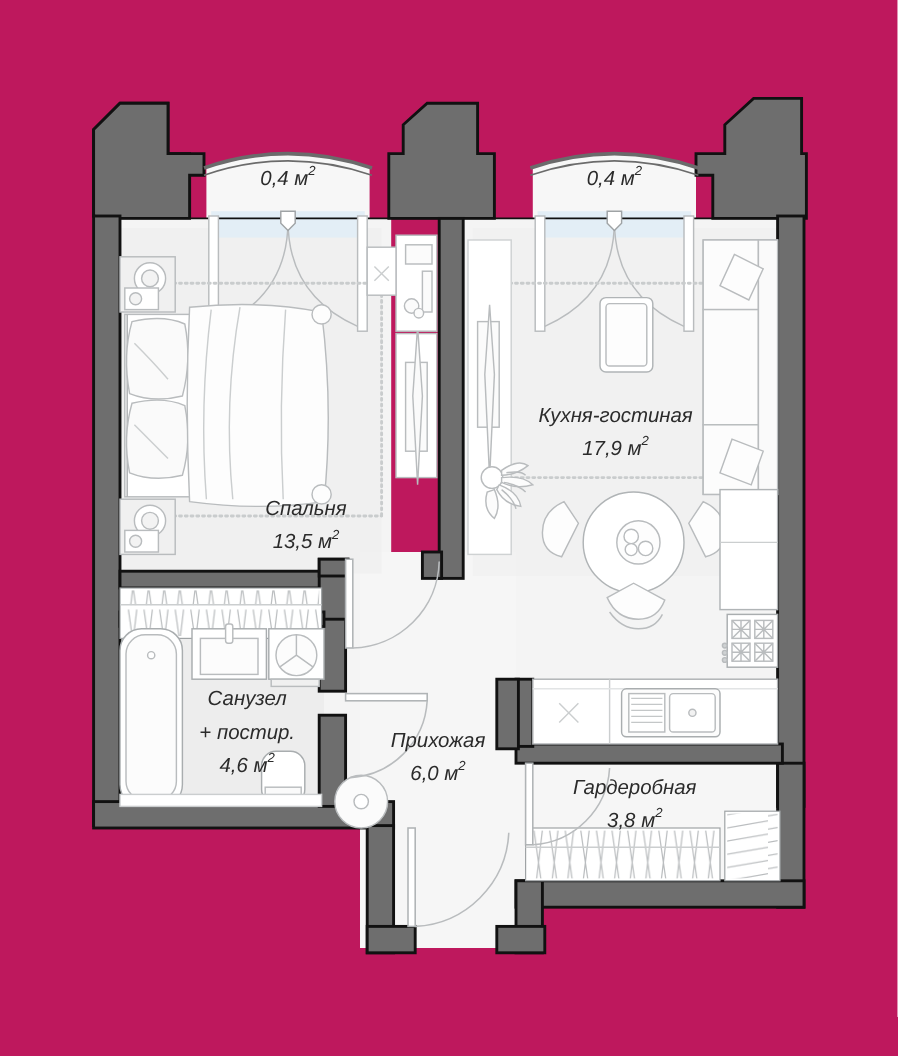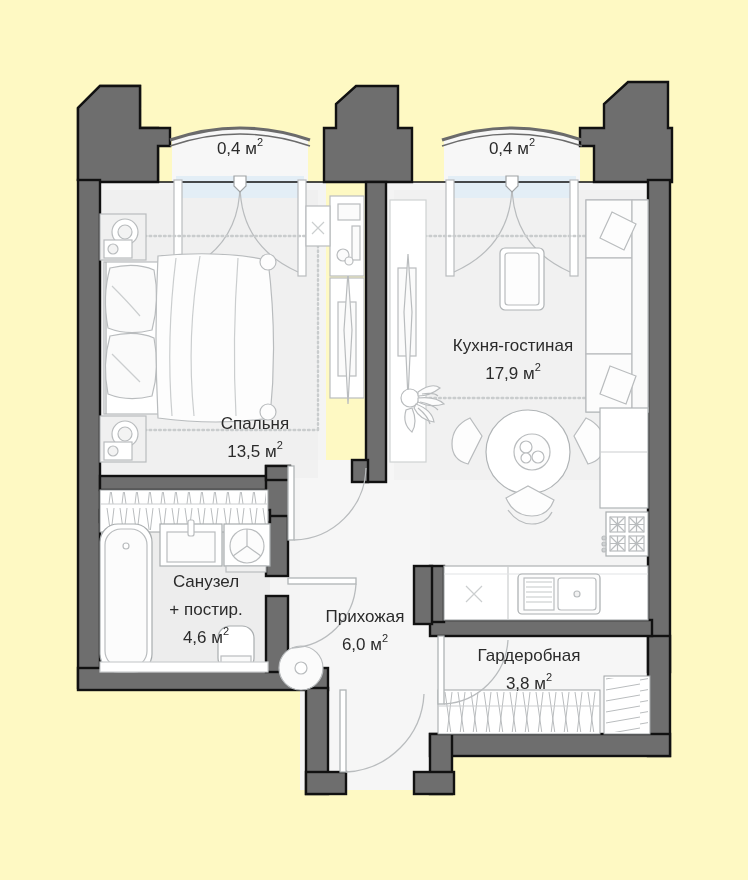--- a/index.html
+++ b/index.html
@@ -1,21 +1,21 @@
 <!DOCTYPE html>
 <html><head>
 <meta charset="utf-8">
 <style>
   html,body{margin:0;padding:0;background:#ffffff;}
   body{
     width:748px;height:880px;overflow:hidden;
     font-family:"Liberation Sans","DejaVu Sans",sans-serif;
     -webkit-font-smoothing:antialiased;
   }
-  #plan-root{position:relative;width:748px;height:880px;background:#fef9c3;}
+  #plan-root{position:relative;width:748px;height:880px;background:#be185d;font-style:italic;}
   #plan-svg{display:block;width:748px;height:880px;}
   .room-label{
     font-family:"Liberation Sans","DejaVu Sans",sans-serif;
     fill:#2b2b2b;
     text-anchor:middle;
     dominant-baseline:middle;
   }
   .room-name{font-size:17px;}
   .room-area{font-size:17px;}
   .area-sup{font-size:11px;}

